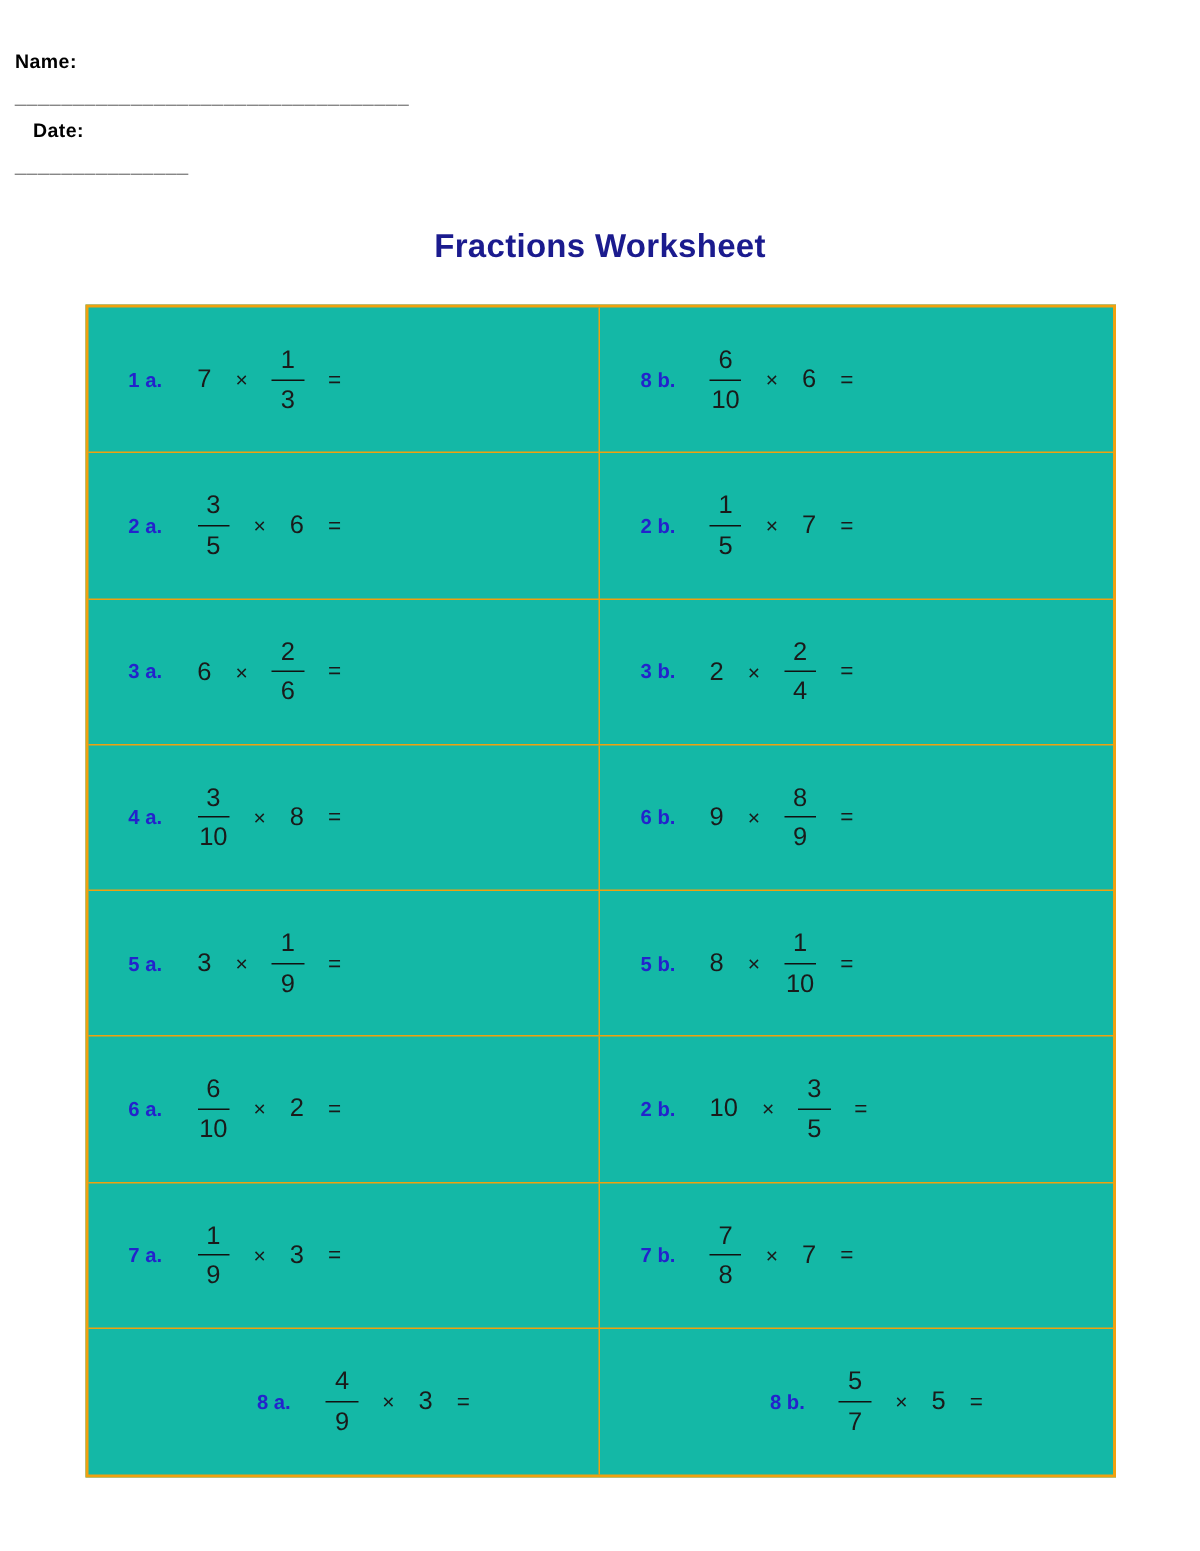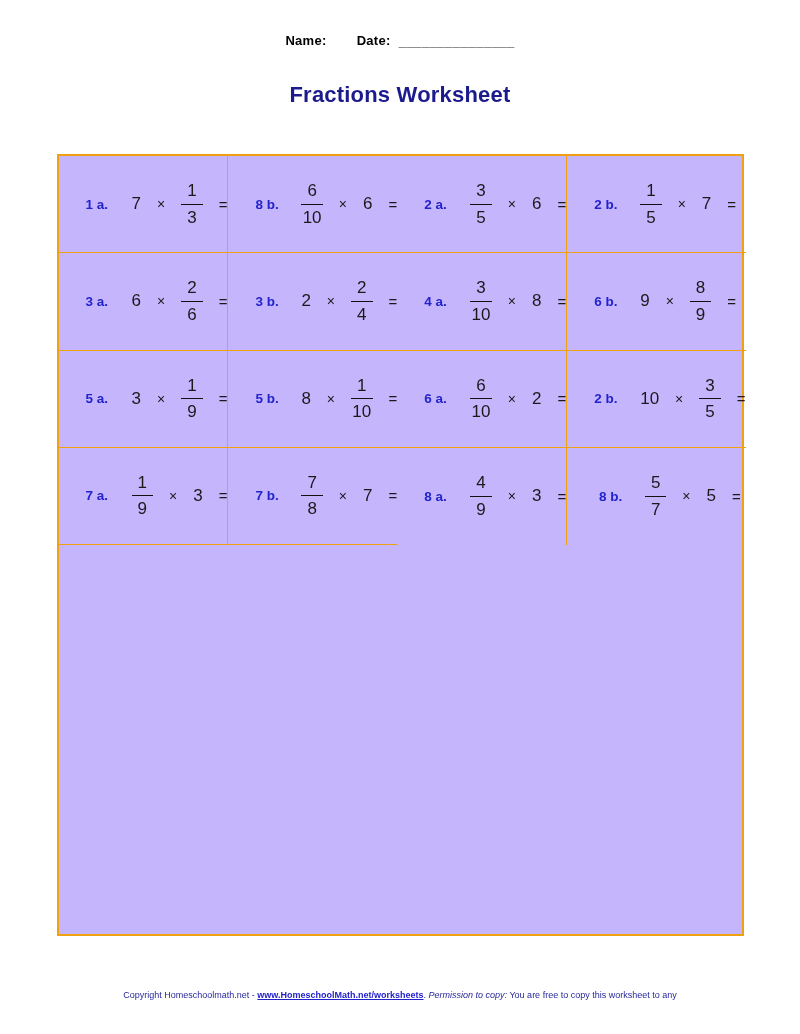--- a/index.html
+++ b/index.html
@@ -13,46 +13,47 @@
     position: relative;
   }
   .header-row {
     padding-top: 33px;
     display: flex;
     justify-content: center;
     align-items: baseline;
     gap: 8px;
     font-size: 13px;
     color: #000;
+    flex-direction: column;
   }
   .hdr-label { font-weight: bold; letter-spacing: 0.3px; }
   .hdr-line {
     color: #777;
     font-size: 13px;
     letter-spacing: 0.5px;
     white-space: pre;
   }
   .date-group { margin-left: 10px; padding-left: 12px; }
   .page-title {
     margin-top: 34px;
     text-align: center;
     font-size: 22px;
     font-weight: bold;
     color: var(--title-color, #1B1B8E);
     letter-spacing: 0.2px;
   }
   .problems-grid {
     width: 687px;
     height: 782px;
-    margin: 46px auto 0 auto;
+    margin: 26px auto 0 auto;
     display: grid;
-    grid-template-columns: 1fr 1fr 1fr 1fr;
+    grid-template-columns: 1fr 1fr;
     grid-template-rows: repeat(8, 1fr);
     border: 2px solid var(--border-color, #F0A10F);
-    background: #c4b5fd;
+    background: #14b8a6;
     box-sizing: border-box;
   }
   .cell {
     border-right: 1.5px solid var(--border-color, #F0A10F);
     border-bottom: 1.5px solid var(--border-color, #F0A10F);
     display: flex;
     align-items: center;
     padding-left: 27px;
     box-sizing: border-box;
   }
@@ -102,20 +103,21 @@
     text-decoration: underline;
     cursor: pointer;
   }
   .fitalic { font-style: italic; }
 </style>
 </head>
 <body>
 
 <div class="header-row">
   <span class="hdr-label">Name:</span>
+  <span class="hdr-line">__________________________________</span>
   <span class="hdr-label date-group">Date:</span>
   <span class="hdr-line">_______________</span>
 </div>
 
 <div class="page-title">Fractions Worksheet</div>
 
 <div class="problems-grid">
     <div class="cell">
       <span class="plabel">1 a.</span>
       <span class="expr">
@@ -304,16 +306,13 @@
           <span class="fd">7</span>
         </span>
         <span class="op times">×</span>
         <span class="num">5</span>
         <span class="op eq">=</span>
       </span>
     </div>
   </div>
 
 <div class="footer">
-  <div>
-    <span>Copyright Homeschoolmath.net - </span><a class="flink">www.HomeschoolMath.net/worksheets</a><span>. </span> <span class="fitalic">Permission to copy:</span><span> You are free to copy this worksheet to any</span>
-  </div>
 </div>
 
 </body></html>

